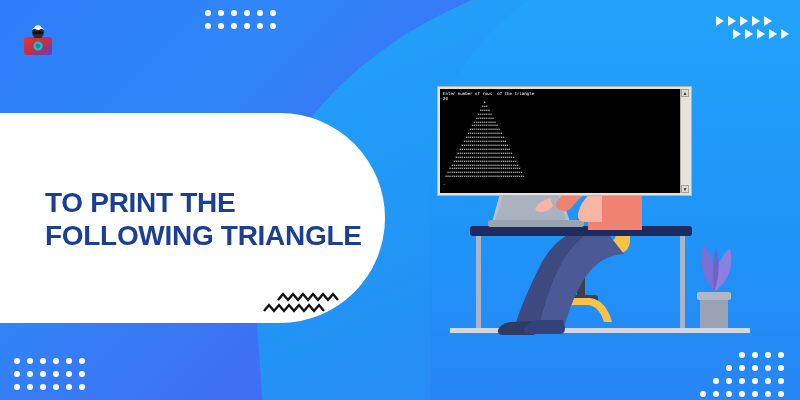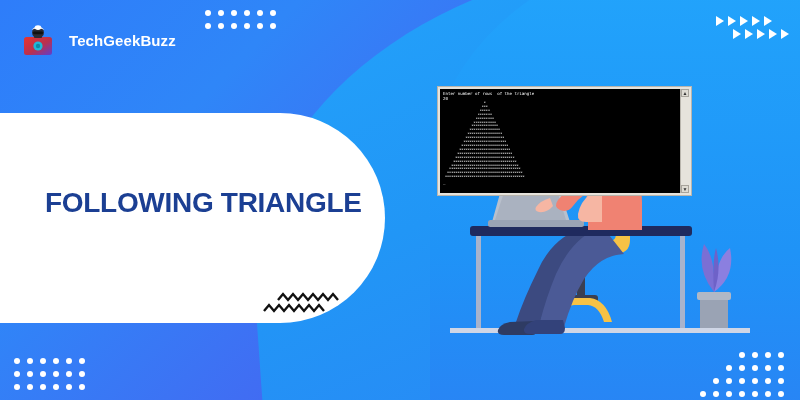--- a/index.html
+++ b/index.html
@@ -252,21 +252,20 @@
         <rect x="6" y="17" width="28" height="18" rx="2.5" fill="url(#bagg)"></rect>
         <circle cx="20" cy="26" r="4.6" fill="#1fb8d8"></circle>
         <circle cx="20" cy="26" r="2.2" fill="#0e8aa8"></circle>
         <ellipse cx="20" cy="12.5" rx="6" ry="5.6" fill="#2b2b33"></ellipse>
         <path d="M13.6 9.8 Q20 2.5 26.4 9.8 Q20 7.4 13.6 9.8 Z" fill="#ffffff"></path>
         <ellipse cx="20" cy="7.6" rx="3.2" ry="2.4" fill="#ffffff"></ellipse>
         <rect x="15" y="11.6" width="10" height="2.6" rx="1.2" fill="#111"></rect>
         <rect x="16.2" y="16" width="7.6" height="2" fill="#2b2b33"></rect>
       </svg>
     </div>
-    <span class="logo-text">TechGeekBuzz</span>
   </div>
 
   <div class="terminal">
     <div class="term-screen">
       <div class="term-line">Enter number of rows  of the triangle</div>
       <div class="term-line">20</div>
       <div class="term-pyramid" id="pyramid">                    *
                    ***
                   *****
                  *******
@@ -347,20 +346,21 @@
     </div>
   <div class="arrow-row" id="ar-c-2" style="left:20px; top:153px;">
       <div class="arrow navy"></div>
       <div class="arrow navy"></div>
       <div class="arrow navy"></div>
       <div class="arrow navy"></div>
       <div class="arrow navy"></div>
     </div>
 
   <div class="heading">
+    <div class="l2">TO PRINT THE</div>
     <div class="l3">FOLLOWING TRIANGLE</div>
   </div>
 
   <div class="zigzag-wrap">
     <svg width="82" height="26" viewBox="0 0 82 26">
       <polyline points="16,8 21,2 26,8 31,2 36,8 41,2 46,8 51,2 56,8 61,2 66,8 71,2 76,8" fill="none" stroke="#111111" stroke-width="2.4"></polyline>
       <polyline points="2,19 7,13 12,19 17,13 22,19 27,13 32,19 37,13 42,19 47,13 52,19 57,13 62,19" fill="none" stroke="#111111" stroke-width="2.4"></polyline>
     </svg>
   </div>
 

